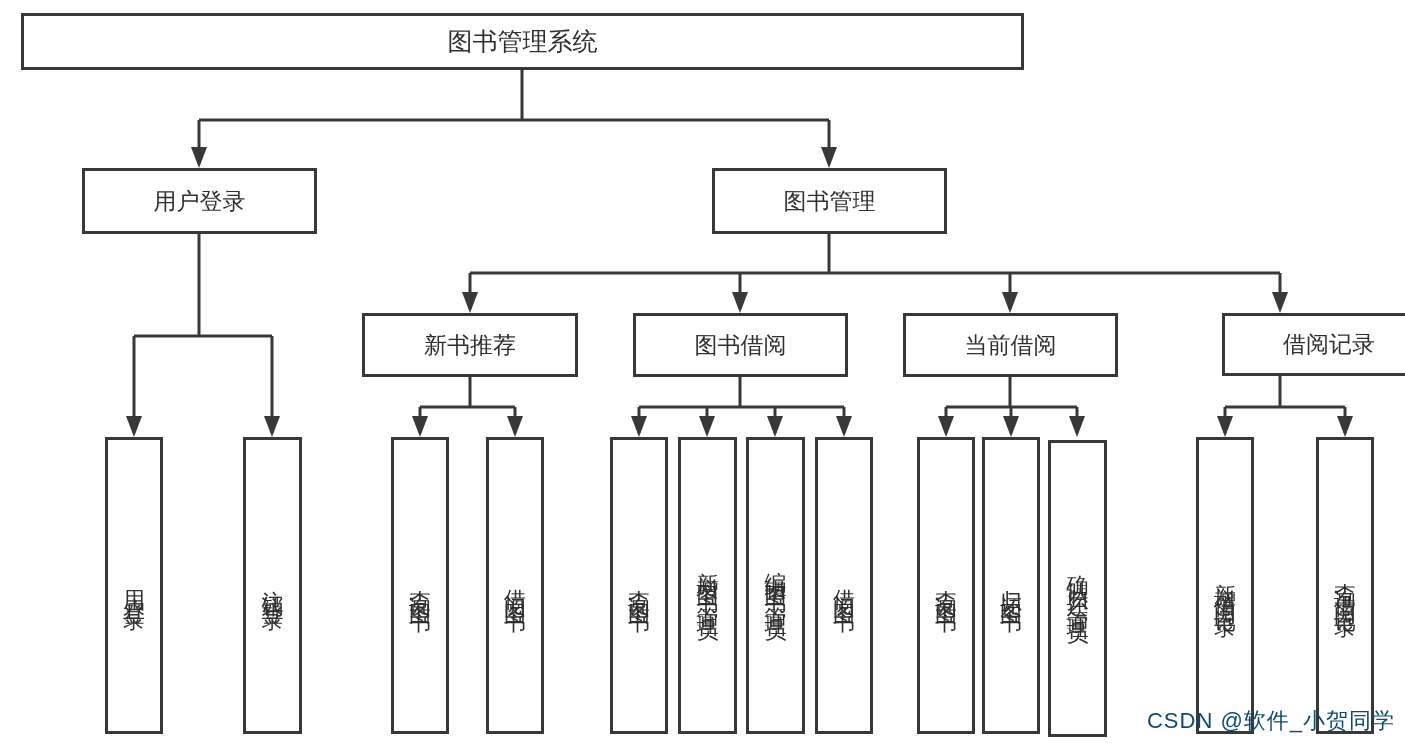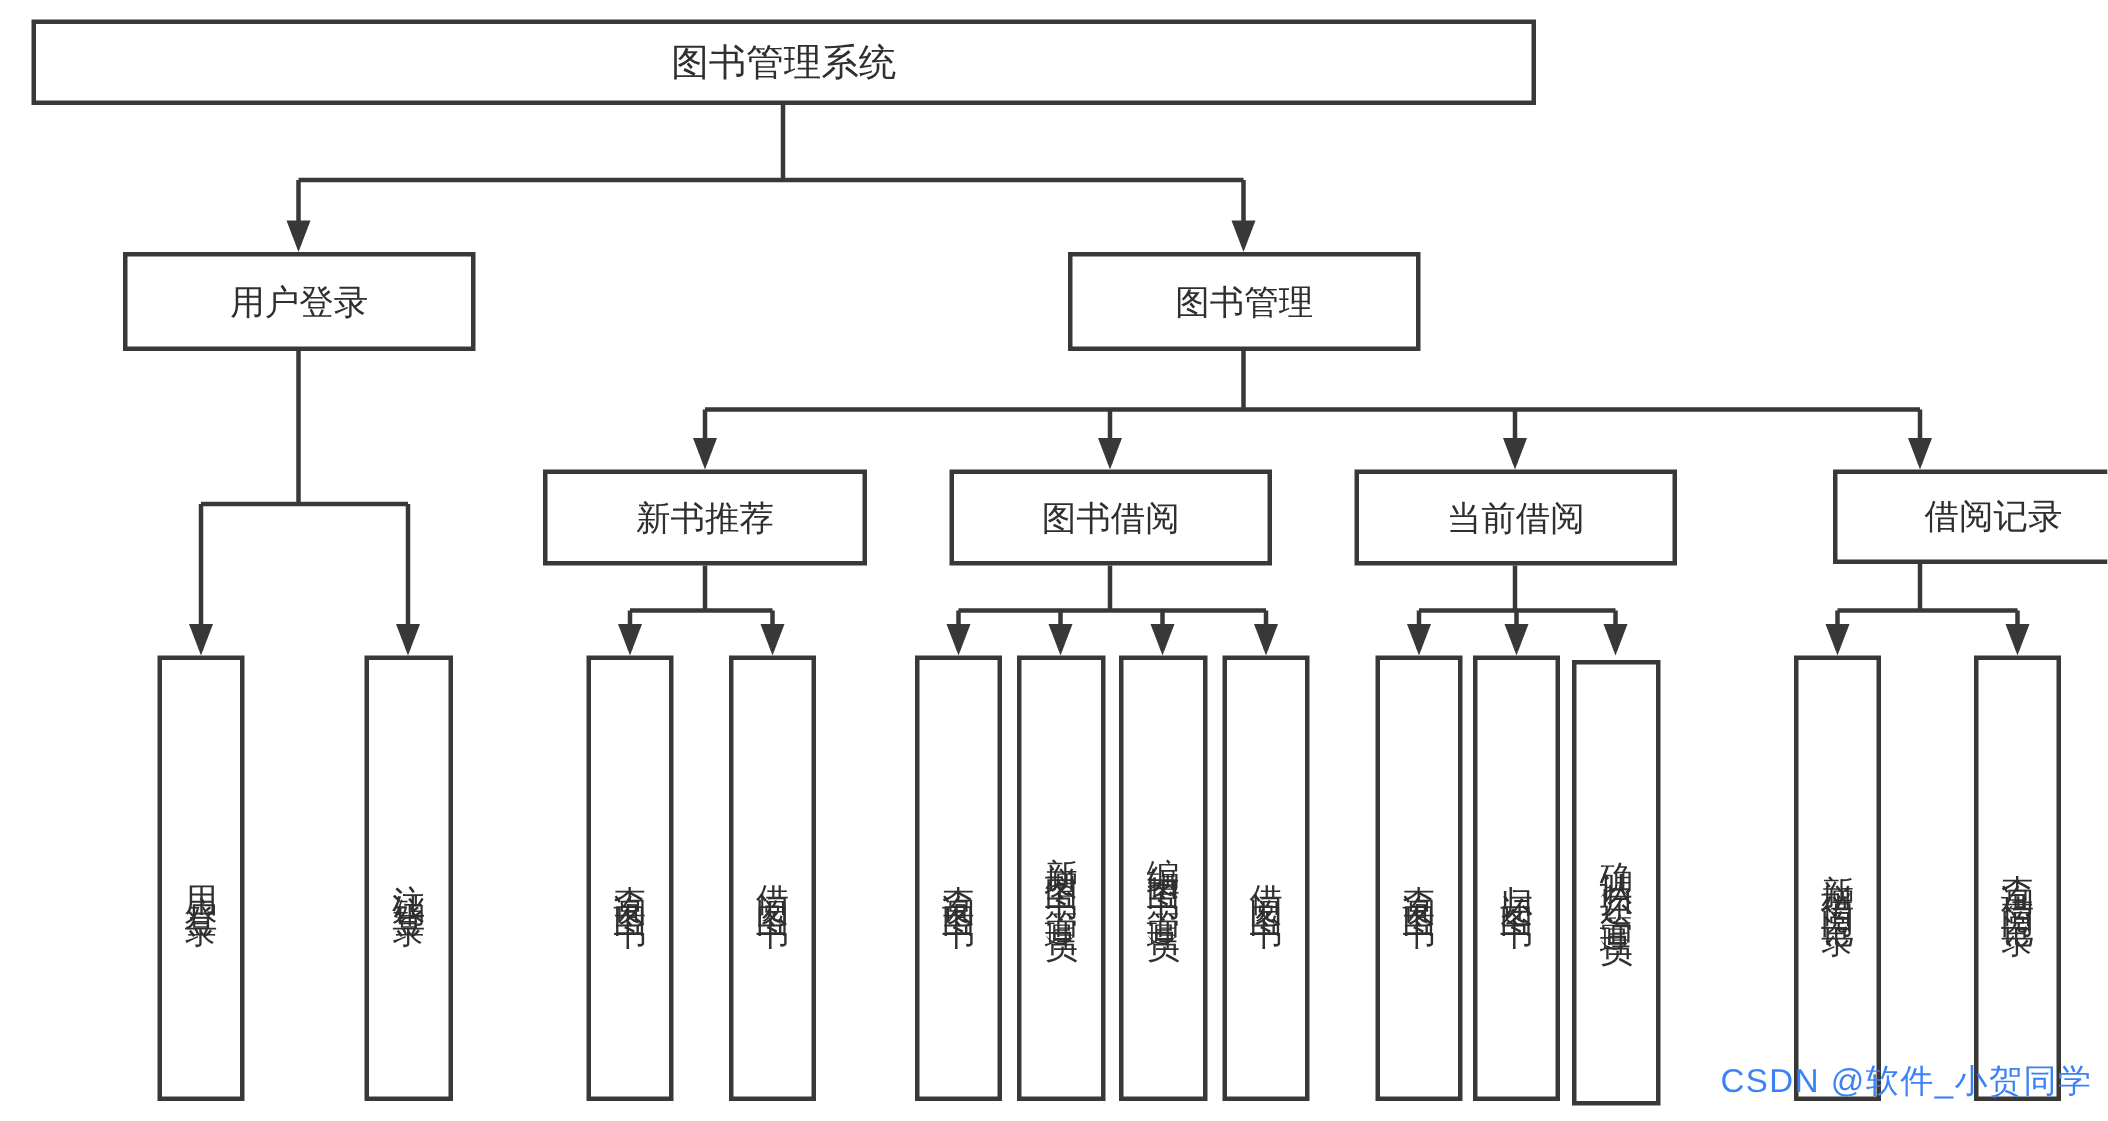--- a/index.html
+++ b/index.html
@@ -42,21 +42,21 @@
     writing-mode: vertical-rl;
     text-orientation: mixed;
     letter-spacing: 7px;
     line-height: 1;
   }
   .watermark {
     position: absolute;
     right: 10px;
     top: 706px;
     font-size: 22px;
-    color: #3b82f6;
+    color: #0c4a6e;
     letter-spacing: 1px;
     z-index: 3;
     white-space: nowrap;
   }
 </style>
 </head>
 <body>
 
 <div class="canvas">
 

